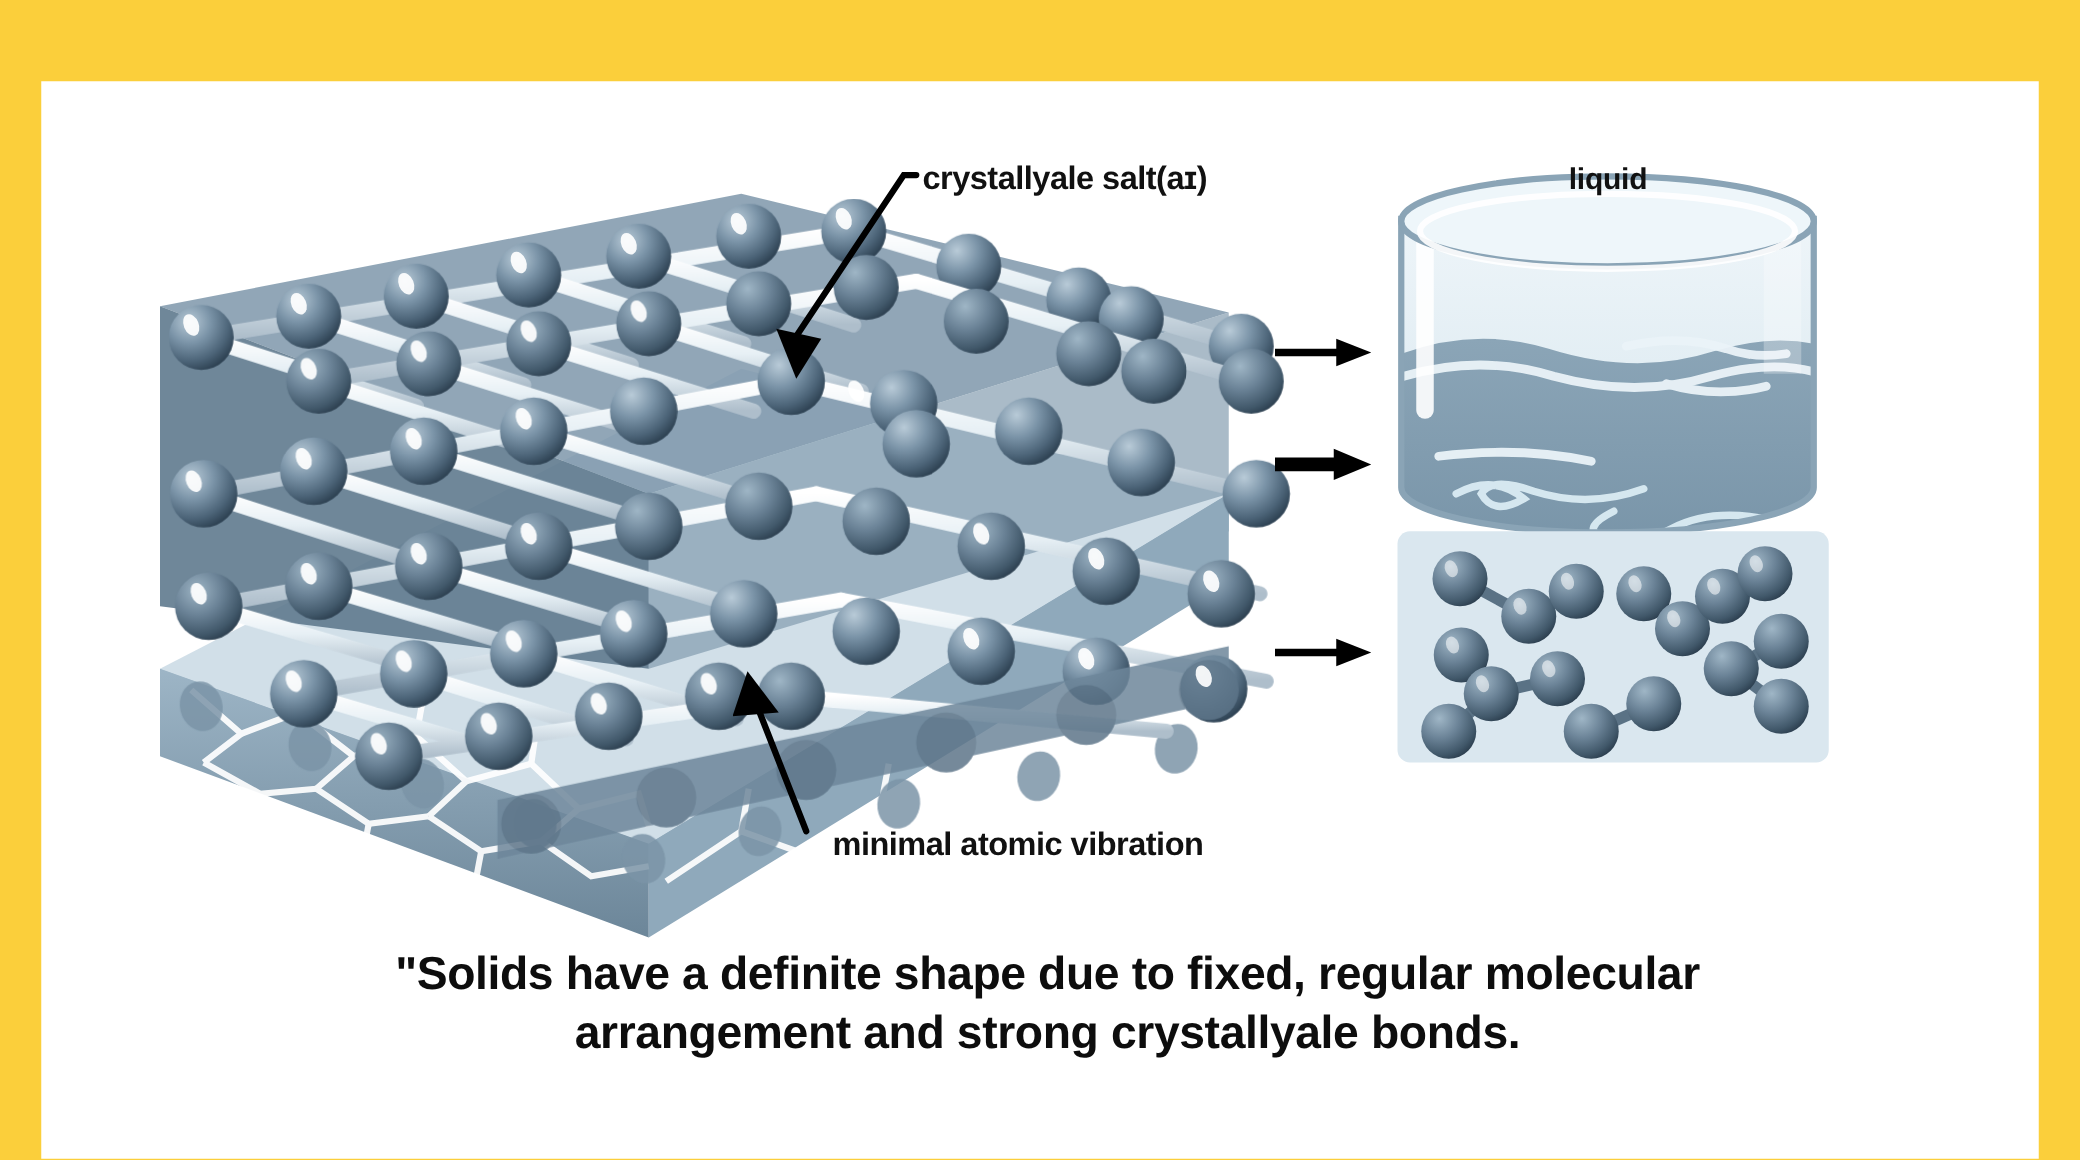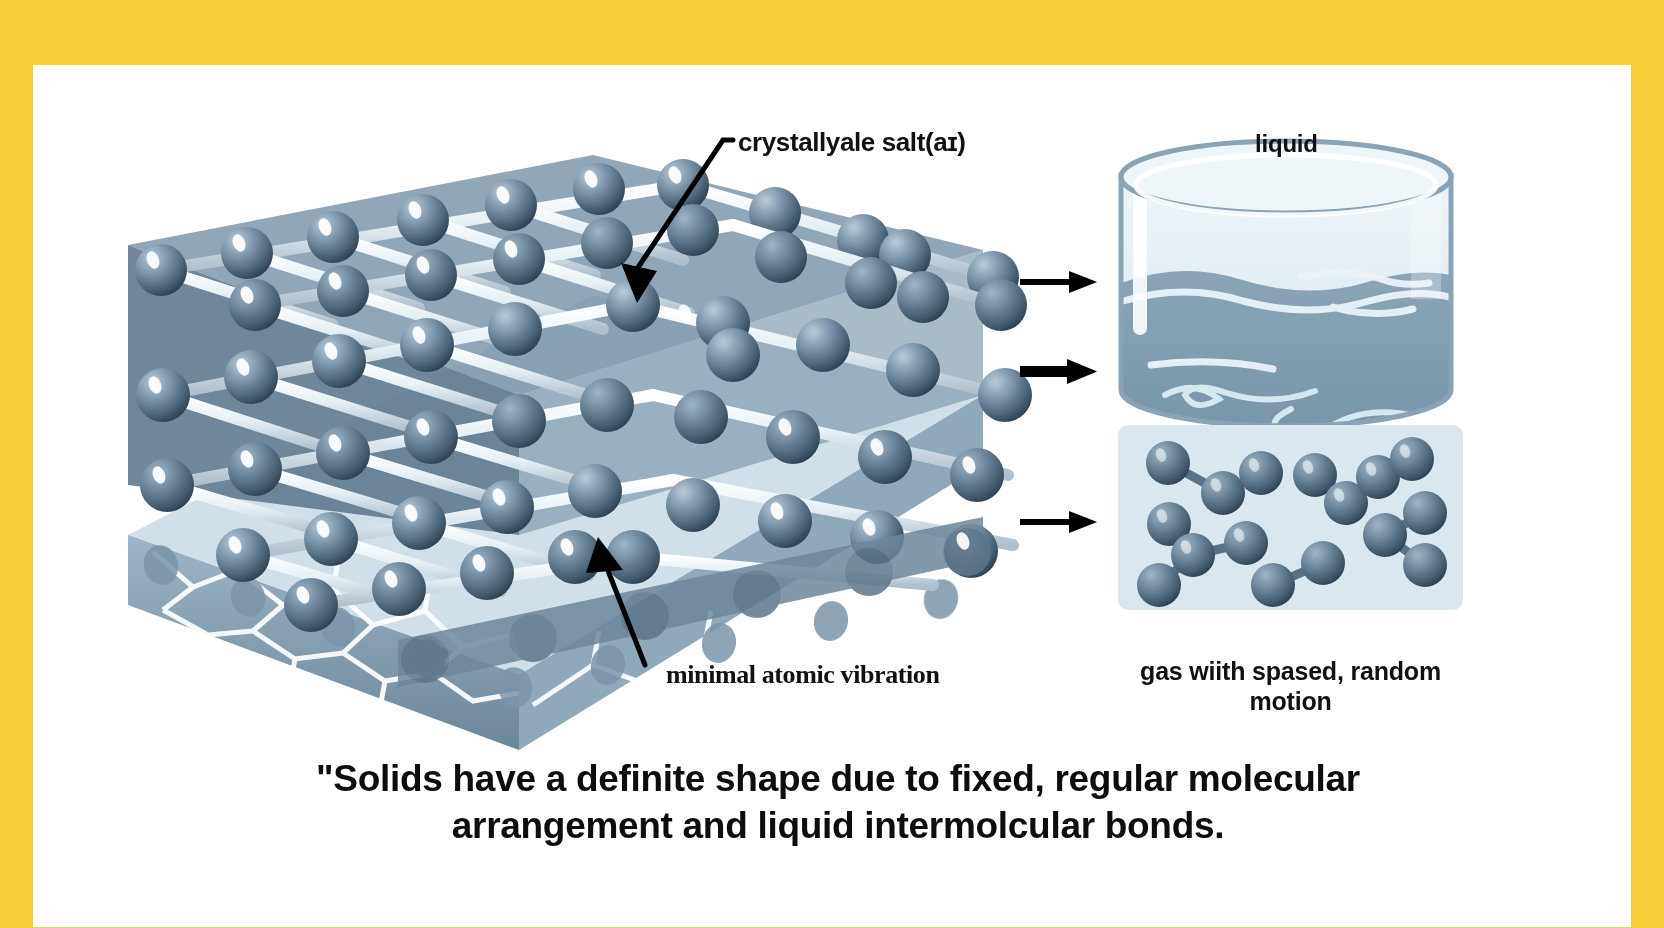--- a/index.html
+++ b/index.html
@@ -19,21 +19,21 @@
   svg.art{position:absolute;left:0;top:0;width:1598px;height:862px;}
 
   .lbl{
     position:absolute;
     color:#111111;
     font-weight:700;
     letter-spacing:-0.2px;
     white-space:nowrap;
   }
   #label-crystal{left:705px;top:62px;font-size:26px;font-weight:600;letter-spacing:-0.4px;}
-  #label-vibration{left:633px;top:595px;font-size:26px;font-weight:600;letter-spacing:-0.4px;font-family:Liberation Serif, serif;}
+  #label-vibration{left:633px;top:595px;font-size:26px;font-weight:600;letter-spacing:-0.4px;}
   #label-liquid{left:1222px;top:65px;font-size:24px;font-weight:700;}
   #label-gas{
     left:1085px;top:592px;width:345px;
     text-align:center;font-size:25px;font-weight:700;
     white-space:normal;line-height:1.18;
   }
   #caption{
     position:absolute;left:180px;top:690px;width:1250px;
     text-align:center;color:#0d0d0d;
     font-size:37px;font-weight:700;line-height:1.28;
@@ -415,21 +415,20 @@
             <ellipse cx="1153" cy="482" rx="5" ry="7" transform="rotate(-22 1153 482)"></ellipse>
             <ellipse cx="1206" cy="470" rx="5" ry="7" transform="rotate(-22 1206 470)"></ellipse>
           </g>
         </g>
       </g>
     </svg>
 
     <div class="lbl" id="label-crystal">crystallyale salt(aɪ)</div>
     <div class="lbl" id="label-vibration">minimal atomic vibration</div>
     <div class="lbl" id="label-liquid">liquid</div>
-    <div class="lbl" id="label-gas">gas wiith spased, random motion</div>
 
     <div id="caption">
       <span>"Solids have a definite shape due to fixed, regular molecular</span>
-      <span>arrangement and liquid intermolcular bonds.</span>
+      <span>arrangement and strong crystallyale bonds.</span>
     </div>
 
   </div>
 </div>
 
 </body></html>

